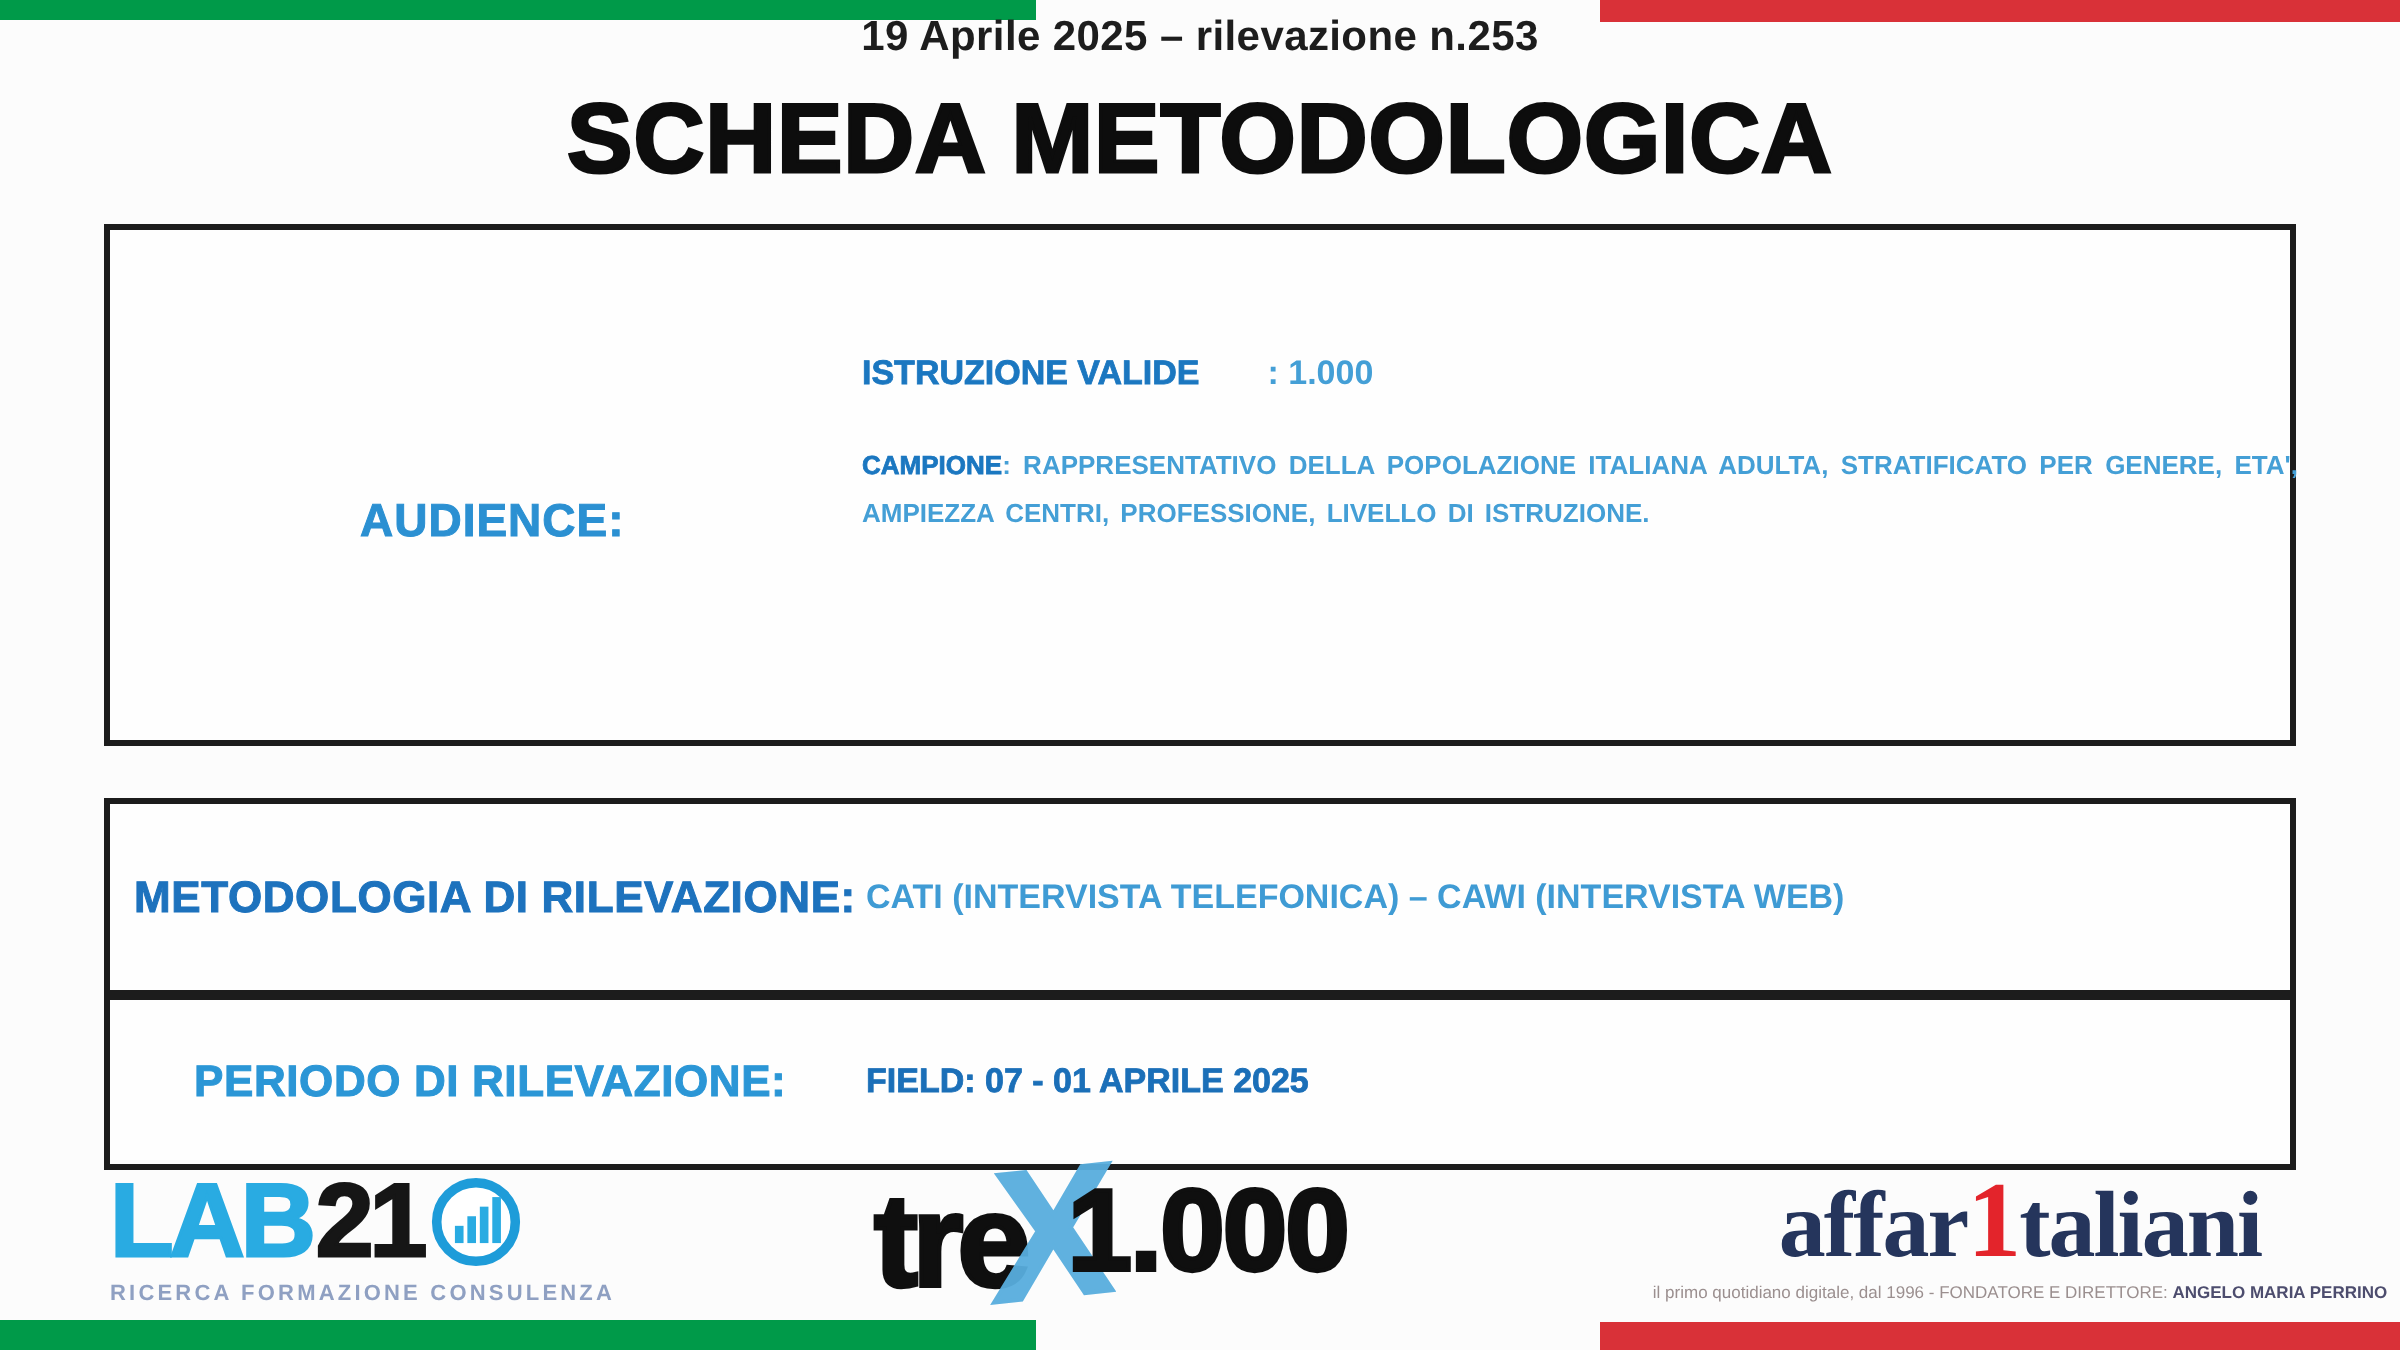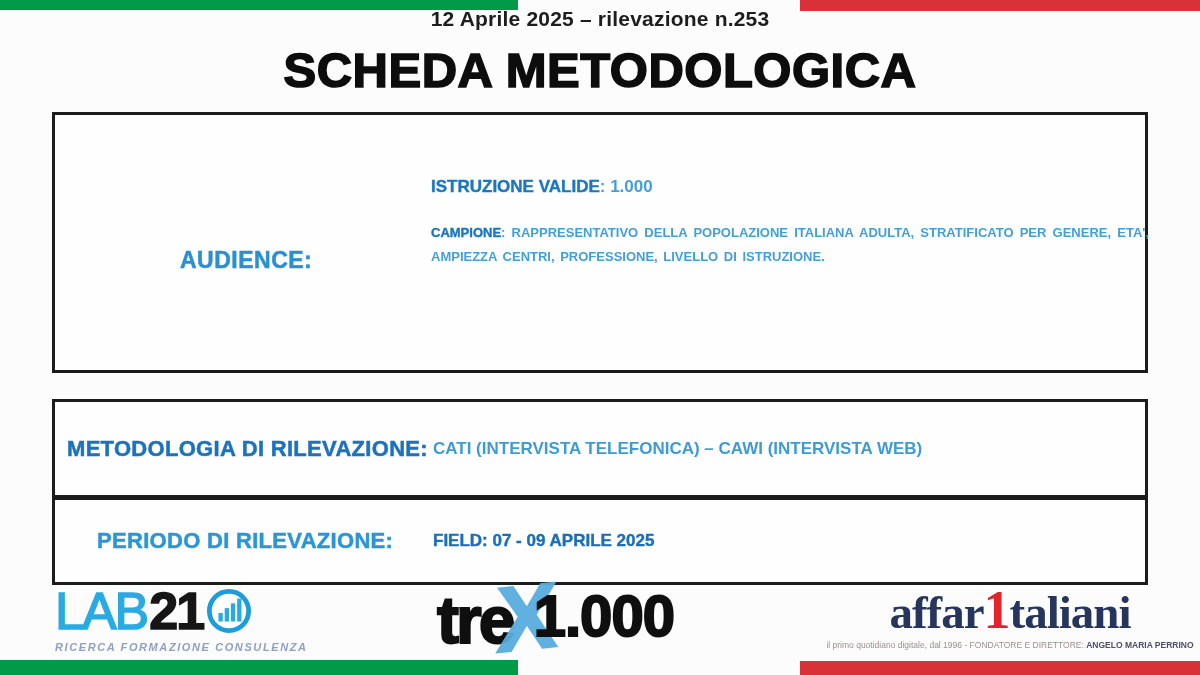--- a/index.html
+++ b/index.html
@@ -33,21 +33,21 @@
   .box-periodo     { top: 497px; height: 88px;  }
 
   .audience-label {
     position: absolute; left: 125px; top: 132px;
     font-size: 23px; font-weight: bold; color: #2b90d2; letter-spacing: 0.5px;
     -webkit-text-stroke: 0.5px #2b90d2;
   }
   .audience-content { position: absolute; left: 376px; top: 62px; width: 718px; }
   .interviste-line { font-size: 17px; margin-bottom: 24px; }
   .lbl-dark  { color: #1b77c0; font-weight: bold; -webkit-text-stroke: 0.4px #1b77c0; }
-  .val-light { color: #449fd6; font-weight: bold; }
+  .val-light { color: #449fd6; font-weight: bold; margin-left: 34px; }
   .campione-par {
     font-size: 13px; line-height: 24px; text-align: justify;
     color: #449fd6; font-weight: bold; word-spacing: 2px;
   }
 
   .hbox-label {
     position: absolute; left: 12px; top: 50%; transform: translateY(-50%);
     font-size: 22px; font-weight: bold; letter-spacing: 0.3px;
   }
   .hbox-value {
@@ -55,24 +55,24 @@
     font-size: 17px; font-weight: bold;
   }
   .box-metodologia .hbox-label { color: #1d72bd; -webkit-text-stroke: 0.5px #1d72bd; }
   .box-metodologia .hbox-value { color: #3f9bd4; }
   .box-periodo .hbox-label { left: 42px; color: #2b96d6; -webkit-text-stroke: 0.5px #2b96d6; }
   .box-periodo .hbox-value { color: #1b6fb8; -webkit-text-stroke: 0.4px #1b6fb8; }
 
   
   .lab21 { position: absolute; left: 55px; top: 584px; width: 250px; }
   .lab21-row { display: flex; align-items: center; height: 54px; }
-  .lab21-lab { font-size: 52px; font-weight: normal; color: #29abe2; letter-spacing: -2px; -webkit-text-stroke: 1.5px #29abe2; }
+  .lab21-lab { font-size: 52px; font-weight: bold; color: #29abe2; letter-spacing: -2px; -webkit-text-stroke: 1.5px #29abe2; }
   .lab21-21  { font-size: 52px; font-weight: bold; color: #161616; letter-spacing: -2px; -webkit-text-stroke: 1.5px #161616; margin-left: 2px; }
   .lab21-icon { width: 46px; height: 46px; margin-left: 3px; }
-  .lab21-tagline { margin-top: 3px; font-size: 11px; font-weight: bold; color: #8fa0c2; letter-spacing: 1.6px; white-space: nowrap; font-style: italic; }
+  .lab21-tagline { margin-top: 3px; font-size: 11px; font-weight: bold; color: #8fa0c2; letter-spacing: 1.6px; white-space: nowrap; }
 
   .trex { position: absolute; left: 437px; top: 582px; display: flex; align-items: flex-start; }
   .trex-pre  { font-size: 66px; font-weight: bold; color: #0f0f0f; letter-spacing: -3px; -webkit-text-stroke: 2px #0f0f0f; }
   .trex-x {
     font-size: 92px; font-weight: bold; color: #58aede;
     transform: rotate(-6deg) skewX(-6deg);
     margin: 0 -24px 0 -16px; line-height: 70px; z-index: 1;
     -webkit-text-stroke: 2px #58aede; opacity: 0.95;
   }
   .trex-post { font-size: 58px; font-weight: bold; color: #0f0f0f; letter-spacing: -1px; -webkit-text-stroke: 2px #0f0f0f; z-index: 2; }
@@ -84,21 +84,21 @@
   .affari-tagline b { color: #4d4d6e; margin-top: 44px; }
 </style>
 </head>
 <body>
 
 <div class="stage">
 
   <div class="stripe top-green"></div>
   <div class="stripe top-red"></div>
 
-  <div class="date-line">12 Aprile 2025 – rilevazione n.253</div>
+  <div class="date-line">19 Aprile 2025 – rilevazione n.253</div>
   <div class="page-title">SCHEDA METODOLOGICA</div>
 
   <div class="box box-audience">
     <div class="audience-label">AUDIENCE:</div>
     <div class="audience-content">
       <div class="interviste-line">
         <span class="lbl-dark">ISTRUZIONE VALIDE</span><span class="val-light">: 1.000</span>
       </div>
       <div class="campione-par">
         <span class="lbl-dark">CAMPIONE</span><span>: RAPPRESENTATIVO DELLA POPOLAZIONE ITALIANA ADULTA, STRATIFICATO PER GENERE, ETA', AMPIEZZA CENTRI, PROFESSIONE, LIVELLO DI ISTRUZIONE.</span>
@@ -106,21 +106,21 @@
     </div>
   </div>
 
   <div class="box box-metodologia">
     <div class="hbox-label">METODOLOGIA DI RILEVAZIONE:</div>
     <div class="hbox-value">CATI (INTERVISTA TELEFONICA) – CAWI (INTERVISTA WEB)</div>
   </div>
 
   <div class="box box-periodo">
     <div class="hbox-label">PERIODO DI RILEVAZIONE:</div>
-    <div class="hbox-value">FIELD: 07 - 09 APRILE 2025</div>
+    <div class="hbox-value">FIELD: 07 - 01 APRILE 2025</div>
   </div>
 
   <div class="lab21">
     <div class="lab21-row">
       <span class="lab21-lab">LAB</span>
       <span class="lab21-21">21</span>
       <svg class="lab21-icon" viewBox="0 0 48 48">
         <circle cx="24" cy="24" r="20.5" fill="#ffffff" stroke="#1e9cd9" stroke-width="5"></circle>
         <rect x="13" y="26" width="4.5" height="9" fill="#29abe2"></rect>
         <rect x="19.5" y="21" width="4.5" height="14" fill="#29abe2"></rect>

